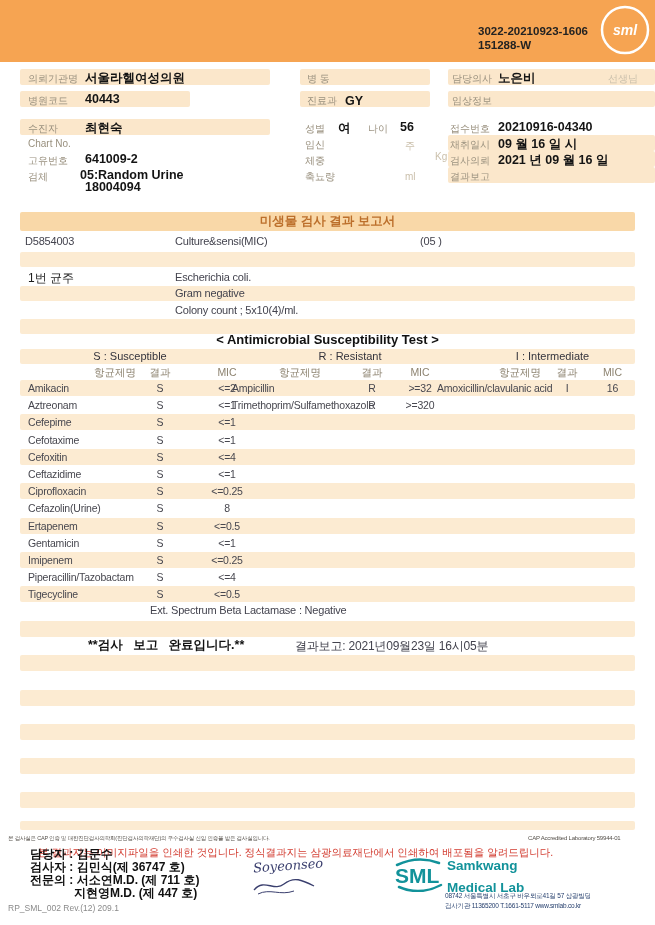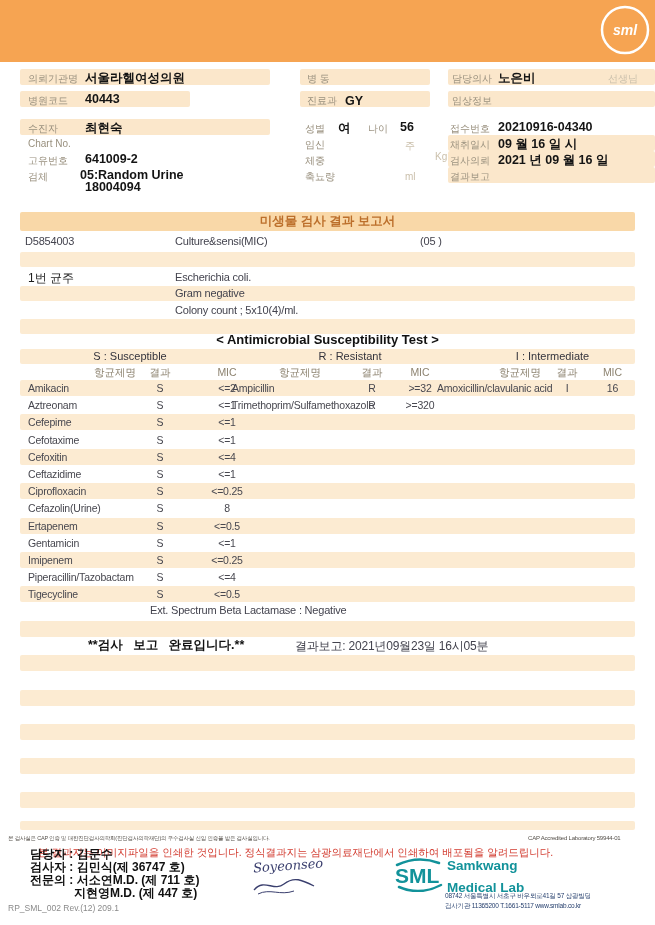--- a/index.html
+++ b/index.html
@@ -36,20 +36,24 @@
   .sml-teal{color:#12929A;}
   .addr{font-size:6.5px;color:#27406e;letter-spacing:-0.2px;}
   .formno{position:absolute;left:8px;top:903px;font-size:8.5px;color:#8a8a8a;}
 </style>
 </head>
 <body>
 
 <div class="page">
 
   <div class="hdr">
+    <div class="hdr-num">
+      <div>3022-20210923-1606</div>
+      <div>151288-W</div>
+    </div>
     <svg class="a" style="left:598px;top:2px;" width="55" height="58">
       <circle cx="27" cy="28" r="23" fill="none" stroke="#ffffff" stroke-width="2.5"></circle>
       <text x="27" y="33" text-anchor="middle" font-size="14" font-style="italic" font-weight="bold" fill="#ffffff">sml</text>
     </svg>
   </div>
 
   <div>
 
     <div class="strip" style="left:20px;top:69px;width:250px;"></div>
     <span class="a lbl" style="left:28px;top:72px;">의뢰기관명</span>

